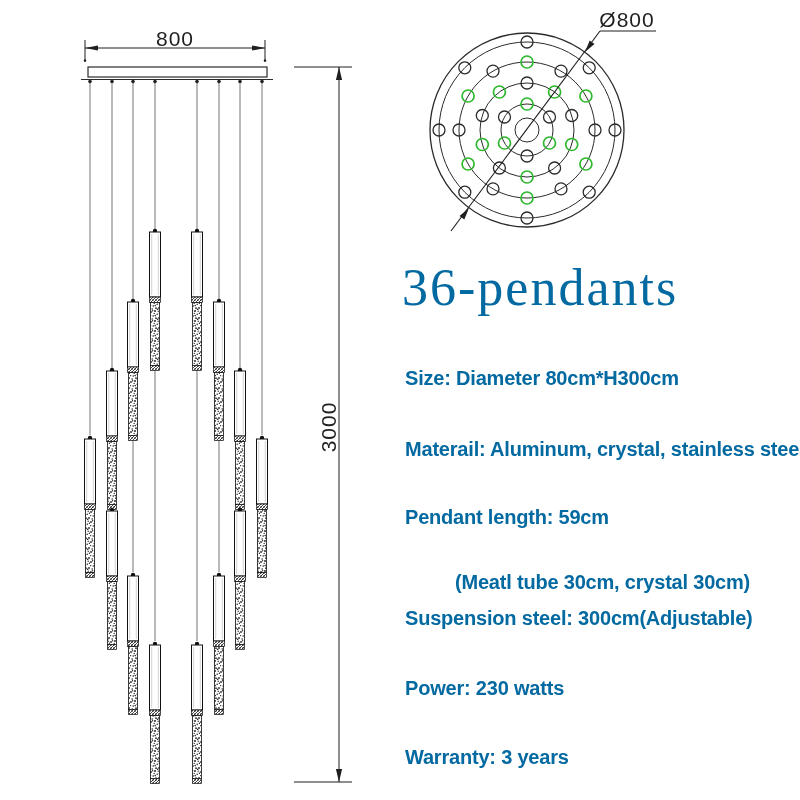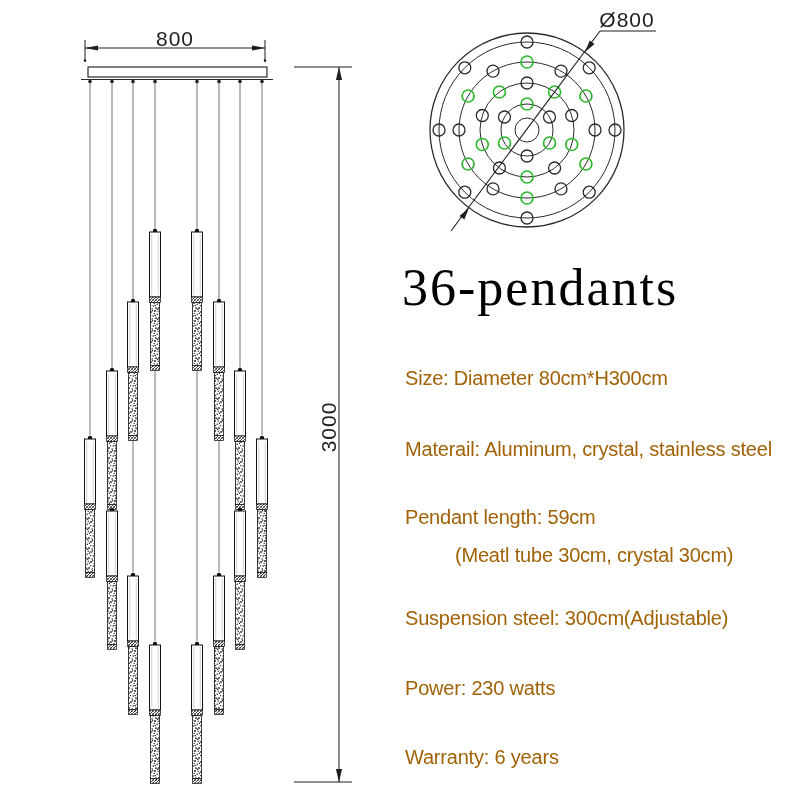--- a/index.html
+++ b/index.html
@@ -7,27 +7,27 @@
     width:800px;height:800px;position:relative;background:#ffffff;overflow:hidden;
     font-family:"Liberation Sans",sans-serif;
   }
   svg.drawing{position:absolute;left:0;top:0;}
   svg .dimtext{
     font-family:"Liberation Sans",sans-serif;font-size:21px;fill:#1f1f1f;letter-spacing:1px;
   }
   .product-title{
     position:absolute;left:402px;top:262px;white-space:nowrap;
     font-family:"Liberation Serif",serif;font-size:52px;line-height:52px;
-    letter-spacing:2px;color:#000000;
+    letter-spacing:2px;color:#0369a1;
   }
   .spec-line{
     position:absolute;left:405px;white-space:nowrap;
-    font-size:20px;line-height:24px;font-weight:400;color:#a16207;letter-spacing:-0.2px;
-  }
-  .spec-indent{left:455px;}
+    font-size:20px;line-height:24px;font-weight:700;color:#0369a1;letter-spacing:-0.2px;
+  }
+  .spec-indent{left:455px;margin-top:27px;}
 </style>
 </head>
 <body>
 
 <svg class="drawing" width="800" height="800" viewBox="0 0 800 800">
   <defs>
     <pattern id="stipple" patternUnits="userSpaceOnUse" width="10" height="10">
       <rect width="10" height="10" fill="#ffffff"></rect>
       <circle cx="1" cy="2" r="0.9" fill="#2a2a2a"></circle>
       <circle cx="3.2" cy="6" r="0.8" fill="#2a2a2a"></circle>
@@ -283,13 +283,13 @@
 </svg>
 
 <div class="product-title">36-pendants</div>
 
 <div class="spec-line" style="top:366px;">Size: Diameter 80cm*H300cm</div>
 <div class="spec-line" style="top:437px;">Materail: Aluminum, crystal, stainless steel</div>
 <div class="spec-line" style="top:505px;">Pendant length: 59cm</div>
 <div class="spec-line spec-indent" style="top:543px;">(Meatl tube 30cm, crystal 30cm)</div>
 <div class="spec-line" style="top:606px;">Suspension steel: 300cm(Adjustable)</div>
 <div class="spec-line" style="top:676px;">Power: 230 watts</div>
-<div class="spec-line" style="top:745px;">Warranty: 6 years</div>
+<div class="spec-line" style="top:745px;">Warranty: 3 years</div>
 
 </body></html>

